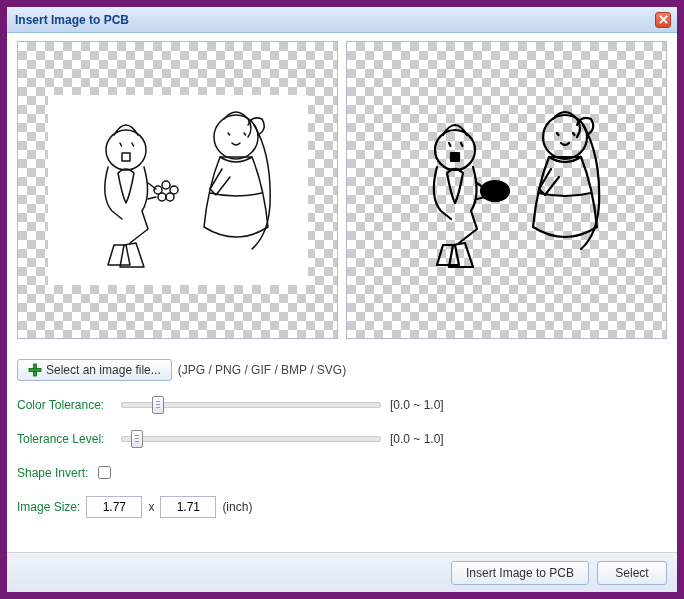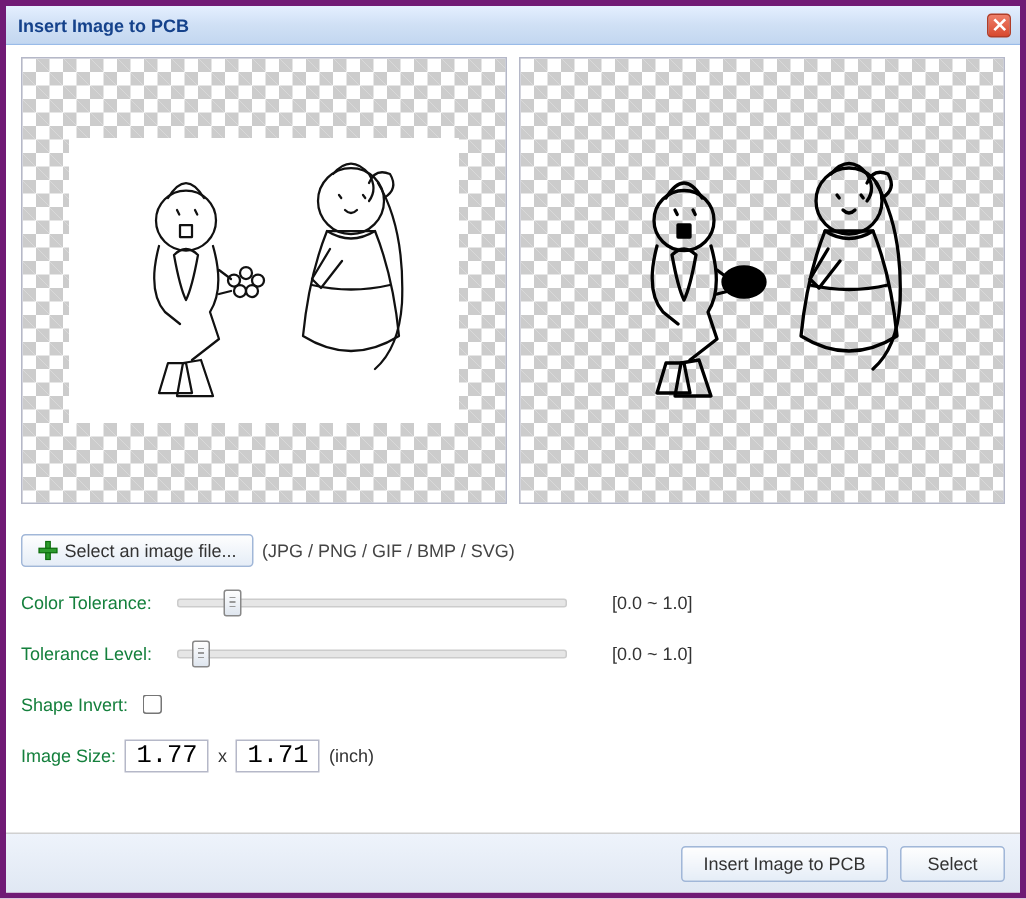--- a/index.html
+++ b/index.html
@@ -5,21 +5,21 @@
   * { box-sizing: border-box; }
   html, body {
     margin: 0; padding: 0;
     font-family: Tahoma, Arial, sans-serif;
     font-size: 12px;
     color: #333;
     background: #fff;
   }
   .dialog {
     width: 684px; height: 599px;
-    border: 4px solid #701a75;
+    border: 7px solid #701a75;
     background: #fff;
     display: flex; flex-direction: column;
     position: relative;
   }
   .titlebar {
     height: 26px;
     background: linear-gradient(to bottom, #e4efff 0%, #d0e0f5 50%, #c3d7f0 100%);
     border-bottom: 1px solid #99bbe8;
     display: flex; align-items: center;
     padding: 0 6px 0 8px;
@@ -109,30 +109,30 @@
     background: linear-gradient(to bottom, #fefefe, #dfe6ef);
     border: 1px solid #888;
     border-radius: 2px;
     cursor: pointer;
   }
   .slider-thumb::after {
     content: "";
     position: absolute; left: 3px; right: 3px; top: 4px; bottom: 4px;
     background: repeating-linear-gradient(to bottom, #999 0 1px, transparent 1px 3px);
   }
-  .range-text { margin-left: 24px; color: #333; }
+  .range-text { margin-left: 3px; color: #333; }
   .checkbox {
     width: 13px; height: 13px;
     accent-color: #555;
   }
   .num-input {
     width: 56px; height: 22px;
     border: 1px solid #b5b8c8;
     text-align: center;
-    font-family: Liberation Mono, monospace; font-size: 17px;
+    font-family: Liberation Sans, sans-serif; font-size: 12px;
     padding: 0;
   }
   .footer {
     border-top: 1px solid #d0d0d0;
     background: linear-gradient(to bottom, #eef3fb, #e0e8f3);
     height: 40px;
     display: flex; align-items: center; justify-content: flex-end;
     padding: 0 10px; gap: 8px;
   }
   .footer .btn {

